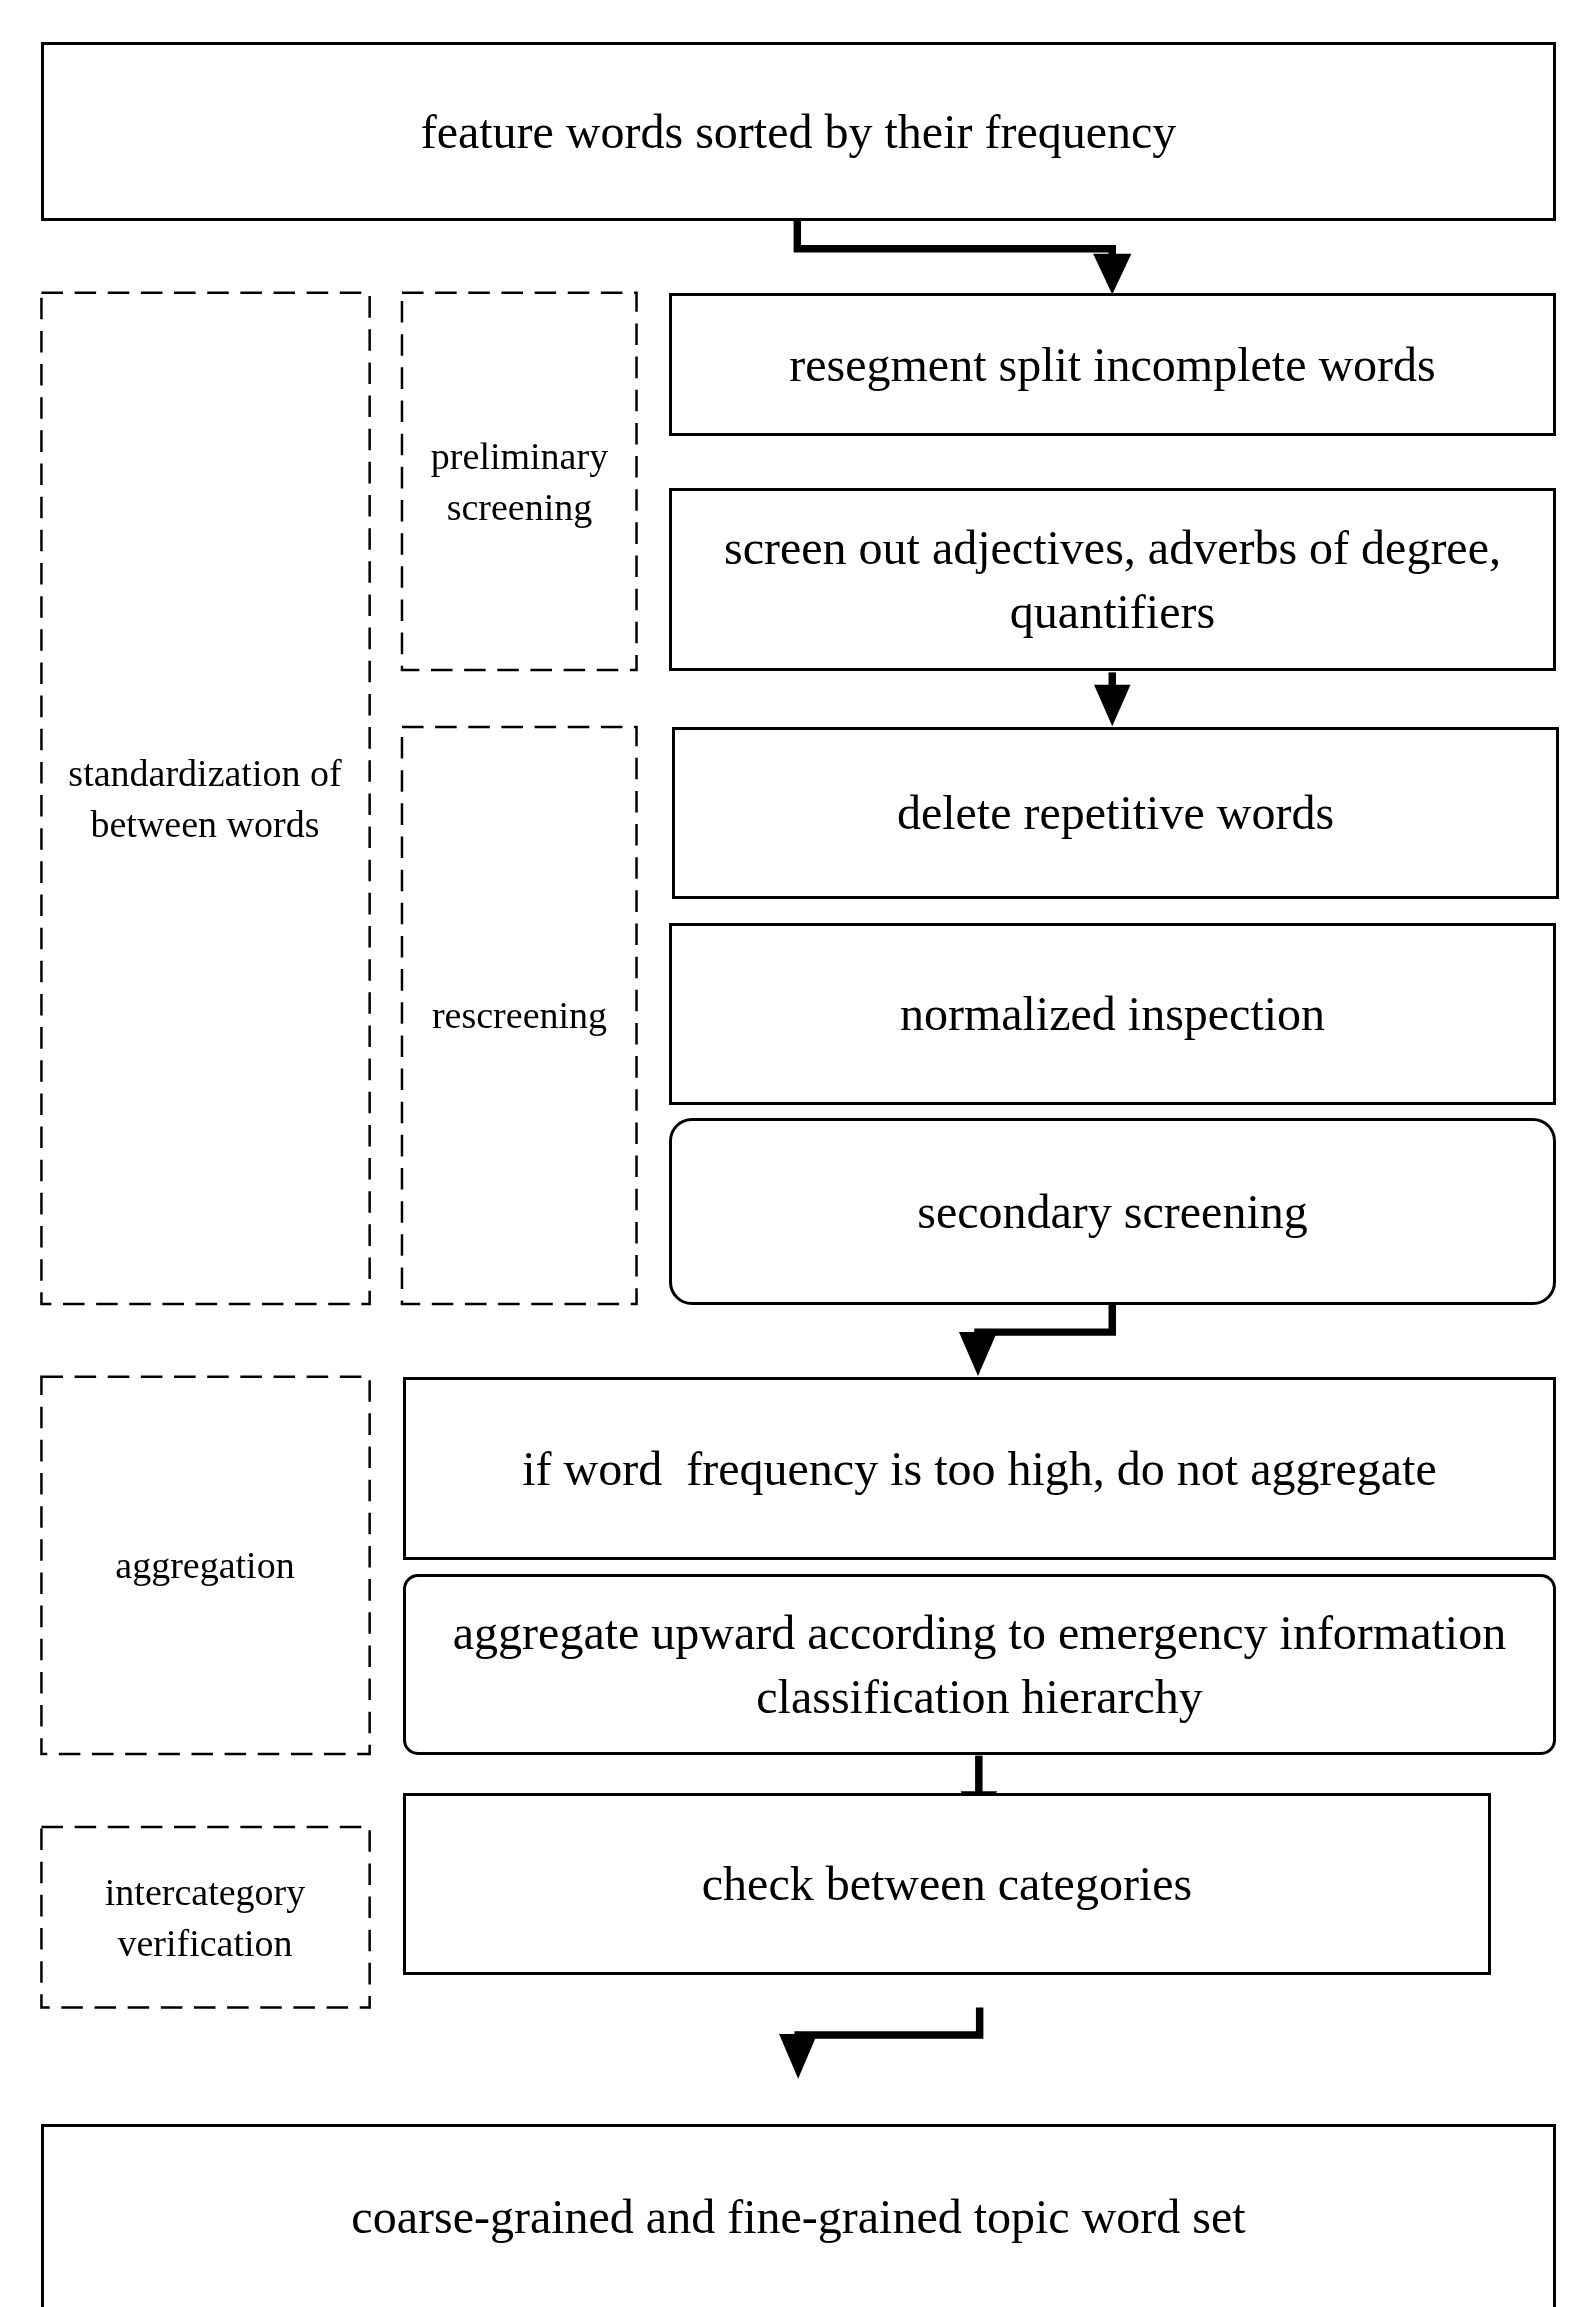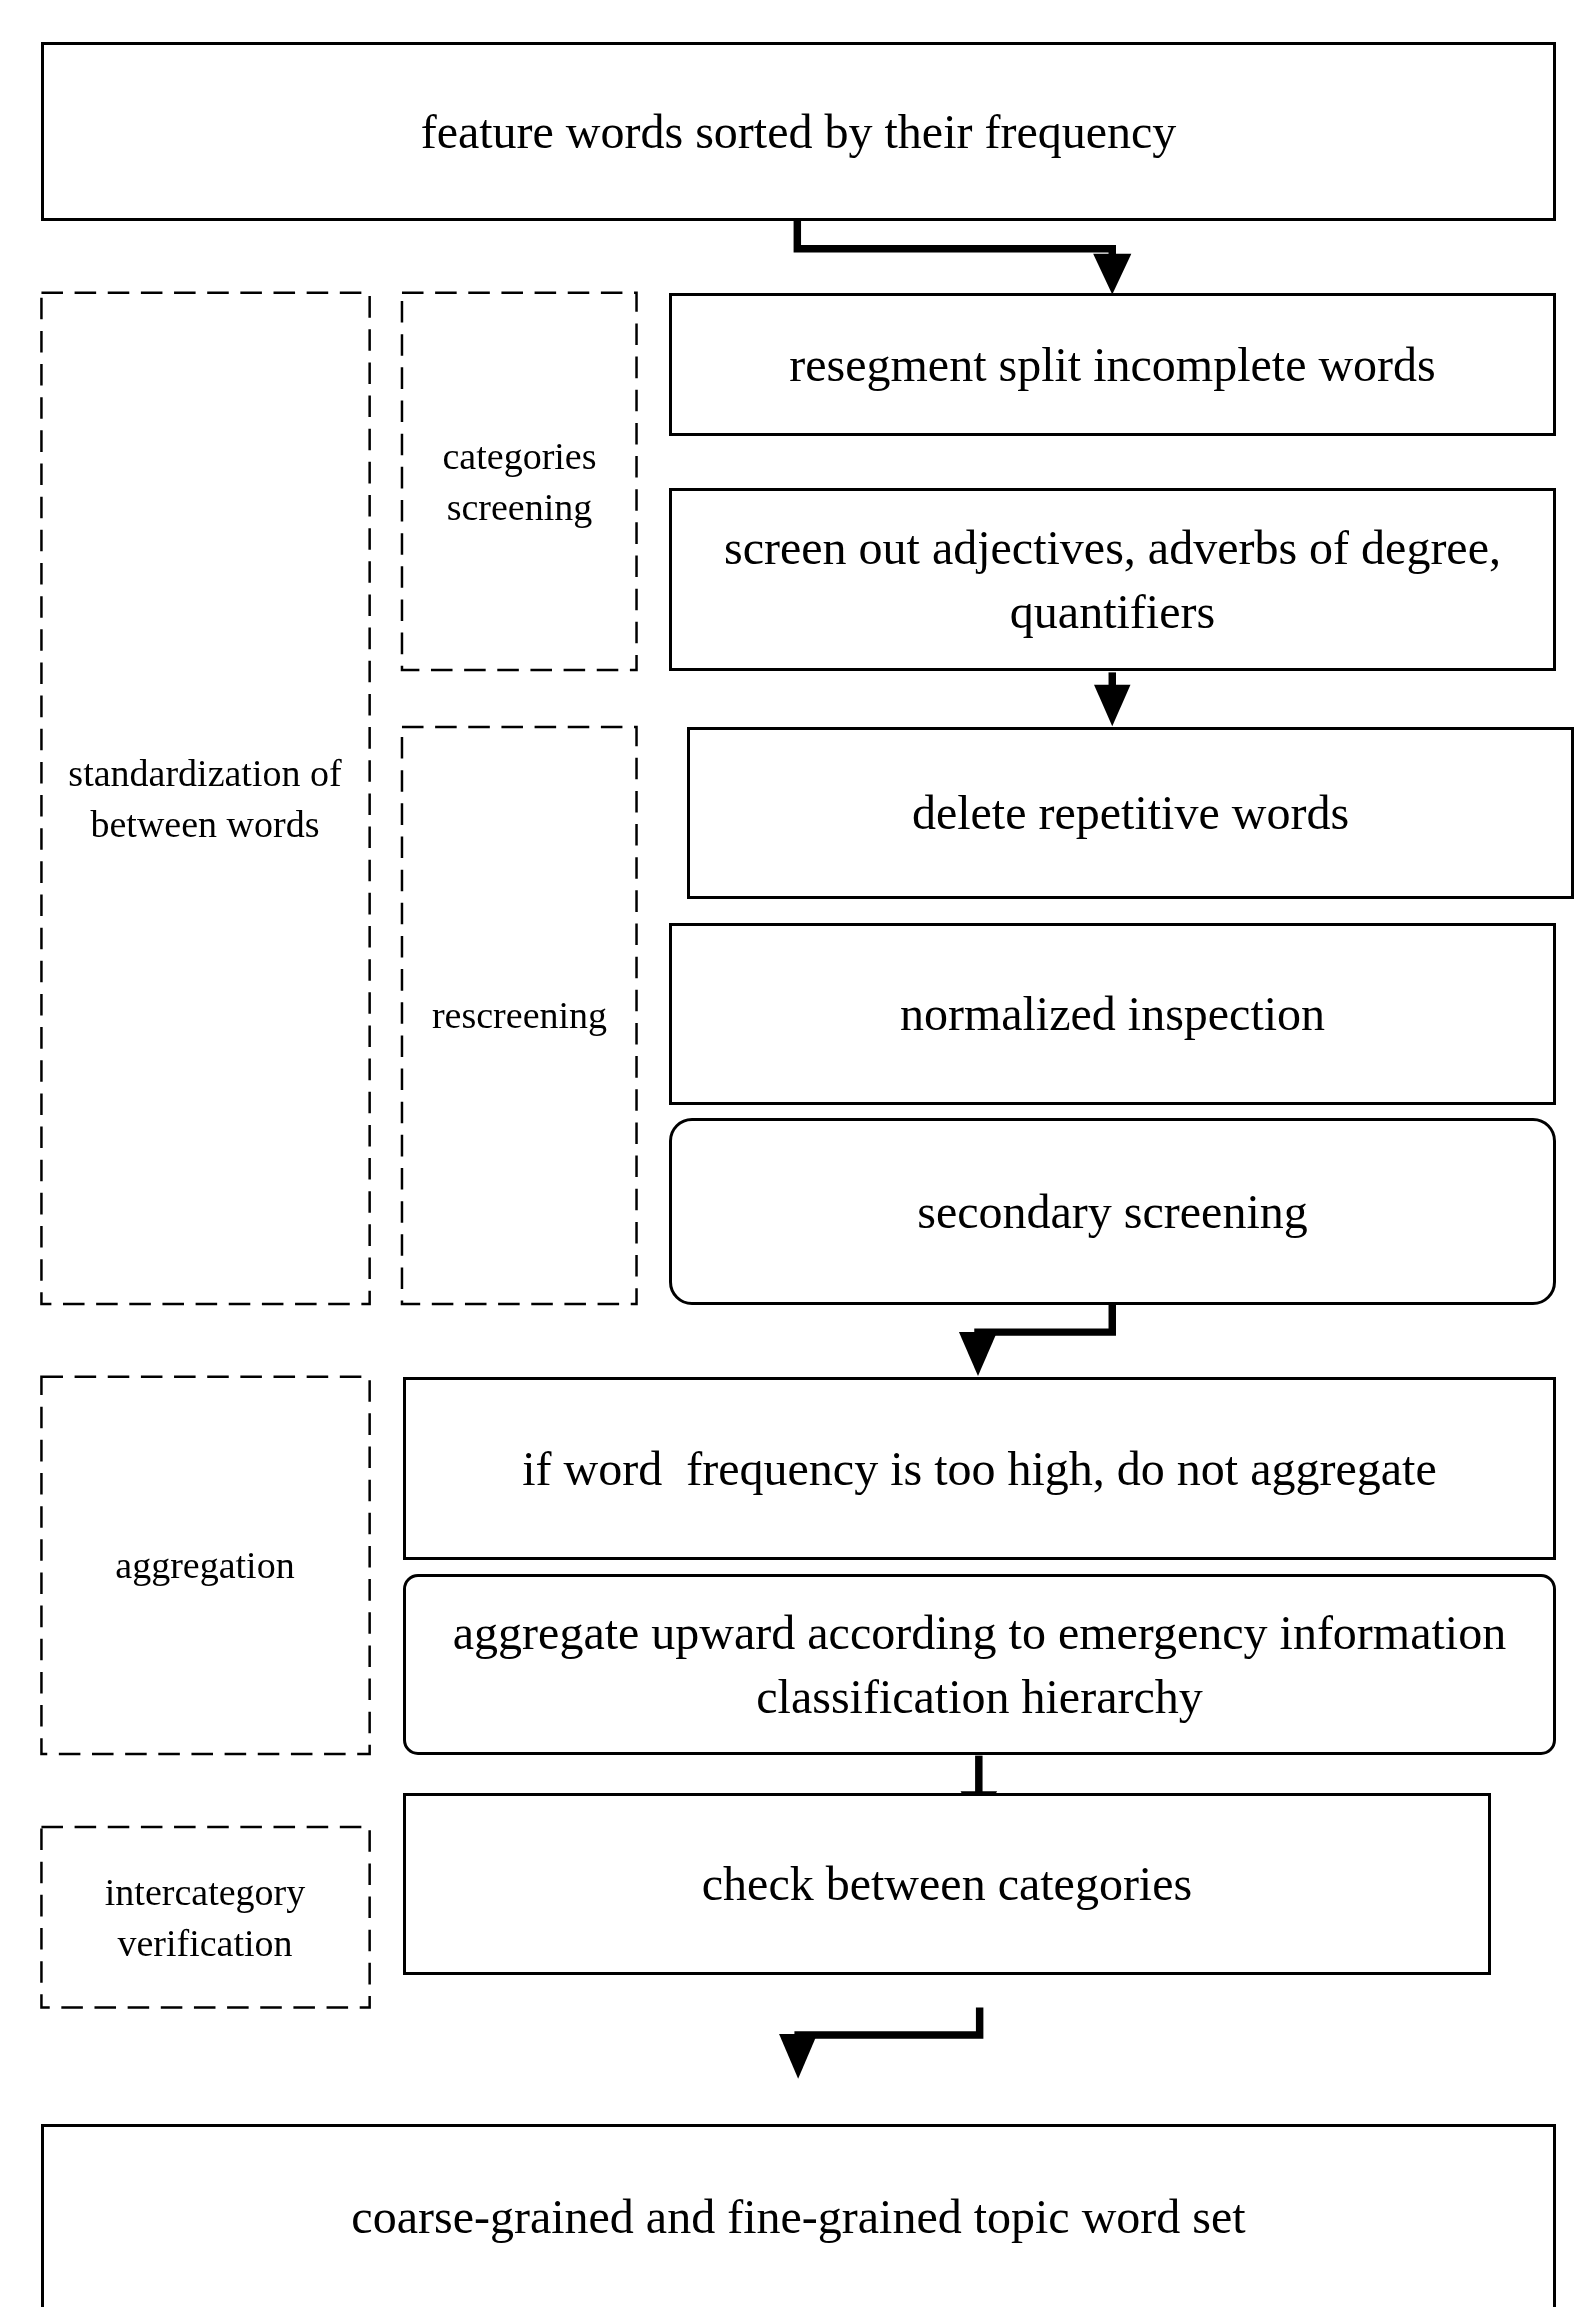--- a/index.html
+++ b/index.html
@@ -77,40 +77,40 @@
   </svg>
 
   <div class="box" style="left:41px; top:42px; width:1515px; height:179px;">
     <span class="lbl">feature words sorted by their frequency</span>
   </div>
 
   <div class="dash-label" style="left:41px; top:293px; width:328px; height:1011px; padding:0 11.6px;">
     <span class="lbl">standardization of between words</span>
   </div>
   <div class="dash-label" style="left:402px; top:293px; width:235px; height:377px; padding:0 6.6px;">
-    <span class="lbl">categories screening</span>
+    <span class="lbl">preliminary screening</span>
   </div>
   <div class="dash-label" style="left:402px; top:727px; width:235px; height:577px; padding:0 6.6px;">
     <span class="lbl">rescreening</span>
   </div>
   <div class="dash-label" style="left:41px; top:1377px; width:328px; height:377px; padding:0 11.6px;">
     <span class="lbl">aggregation</span>
   </div>
   <div class="dash-label" style="left:41px; top:1827px; width:328px; height:181px; padding:0 11.6px;">
     <span class="lbl">intercategory verification</span>
   </div>
 
   <div class="box" style="left:669px; top:293px; width:887px; height:143px;">
     <span class="lbl">resegment split incomplete words</span>
   </div>
   <div class="box" style="left:669px; top:488px; width:887px; height:183px;">
     <span class="lbl">screen out adjectives, adverbs of degree, quantifiers</span>
   </div>
 
-  <div class="box" style="left:687px; top:727px; width:887px; height:172px;text-align:center;">
+  <div class="box" style="left:672px; top:727px; width:887px; height:172px;text-align:center;">
     <span class="lbl">delete repetitive words</span>
   </div>
   <div class="box" style="left:669px; top:923px; width:887px; height:182px;">
     <span class="lbl">normalized inspection</span>
   </div>
   <div class="box" style="left:669px; top:1118px; width:887px; height:187px;border-radius:23px;">
     <span class="lbl">secondary screening</span>
   </div>
 
   <div class="box" style="left:403px; top:1377px; width:1153px; height:183px;">

